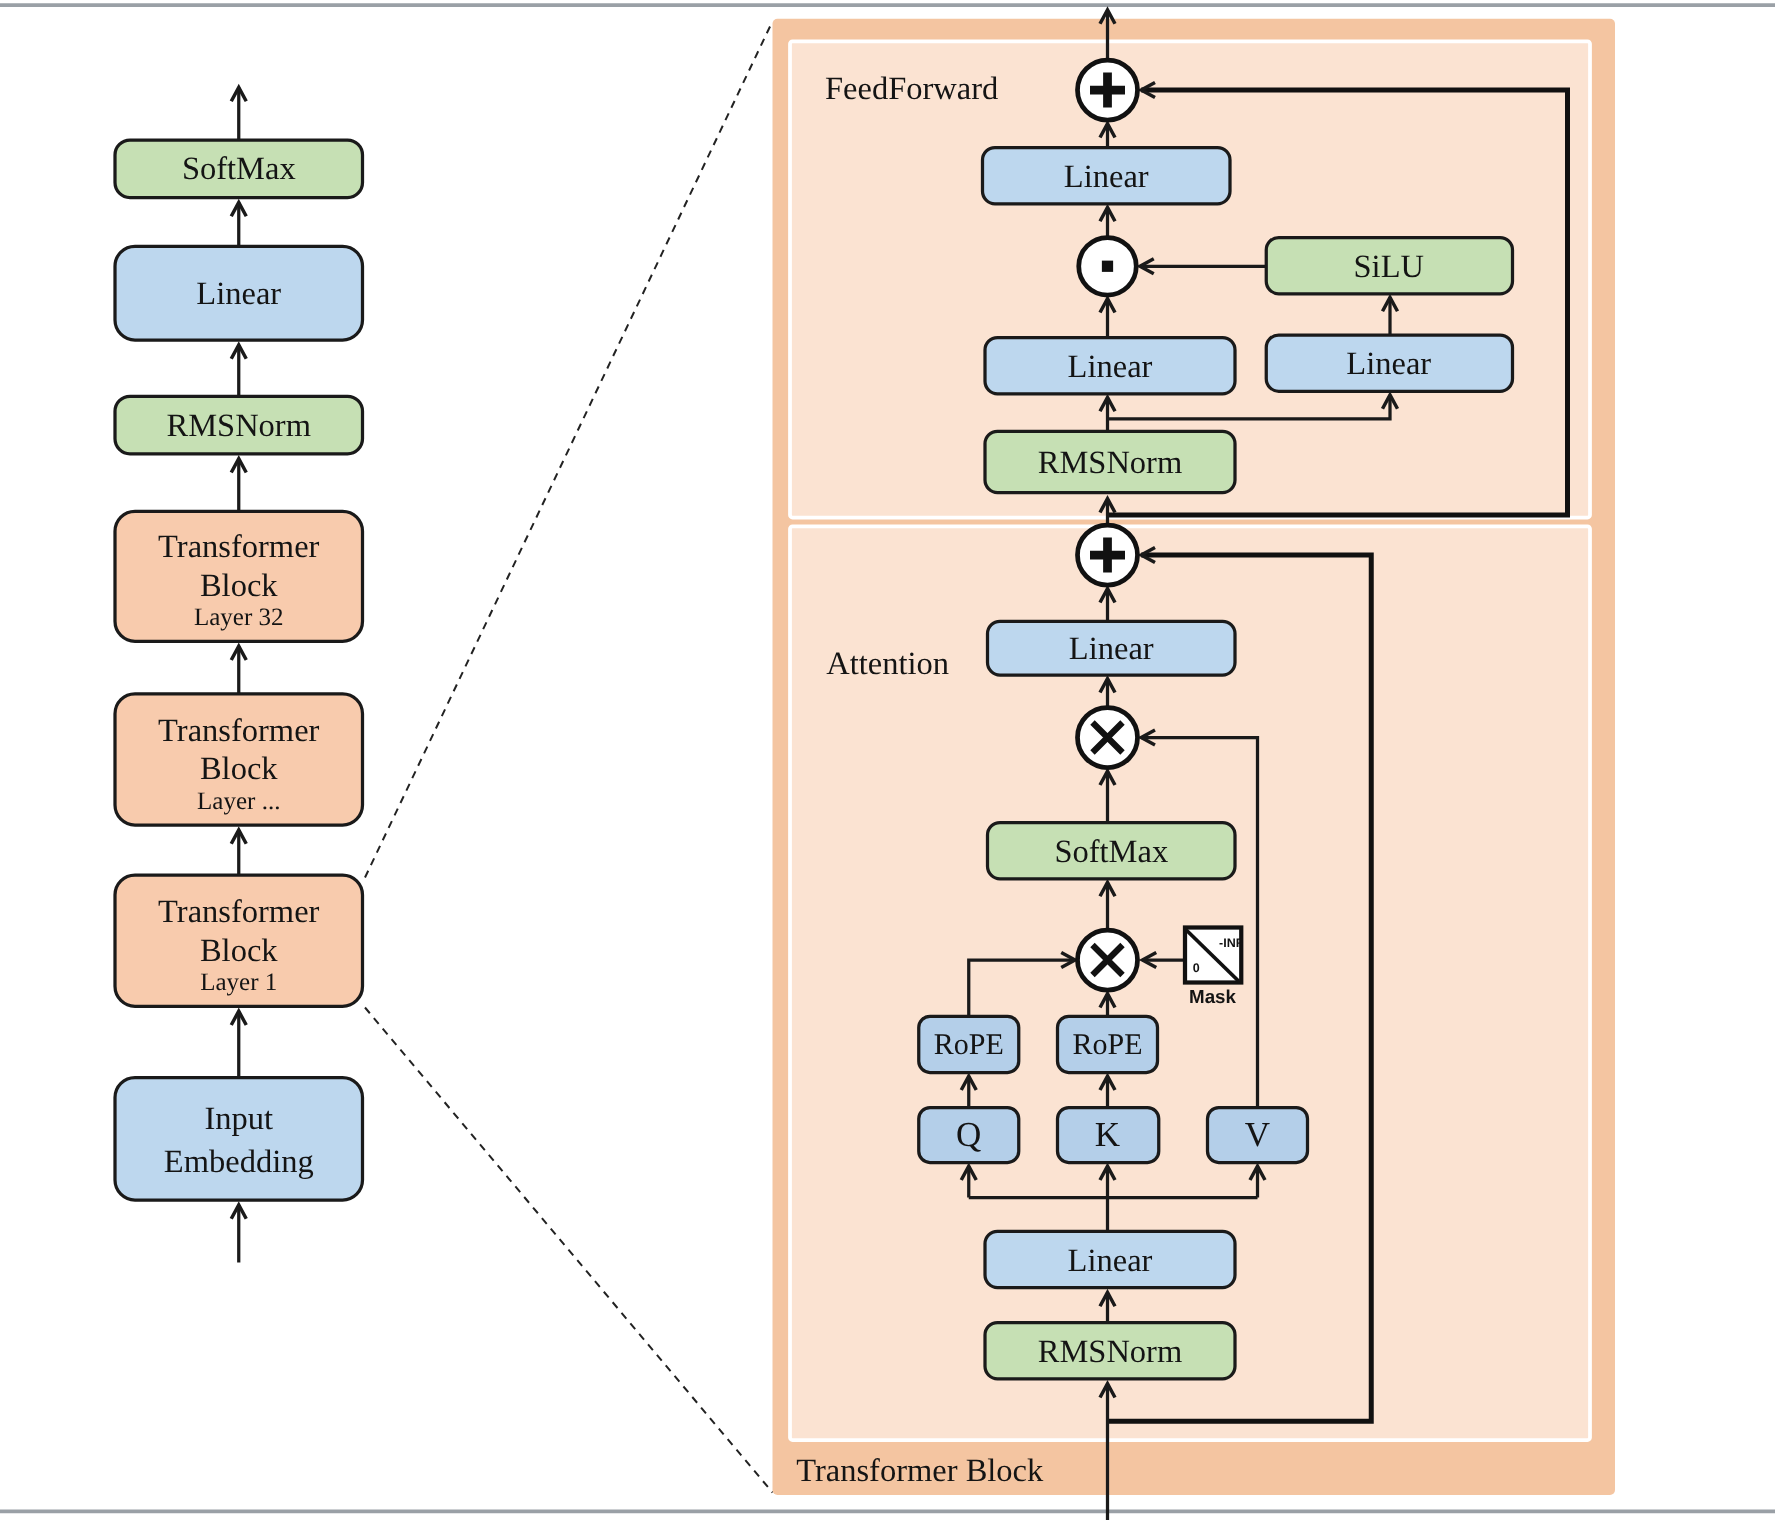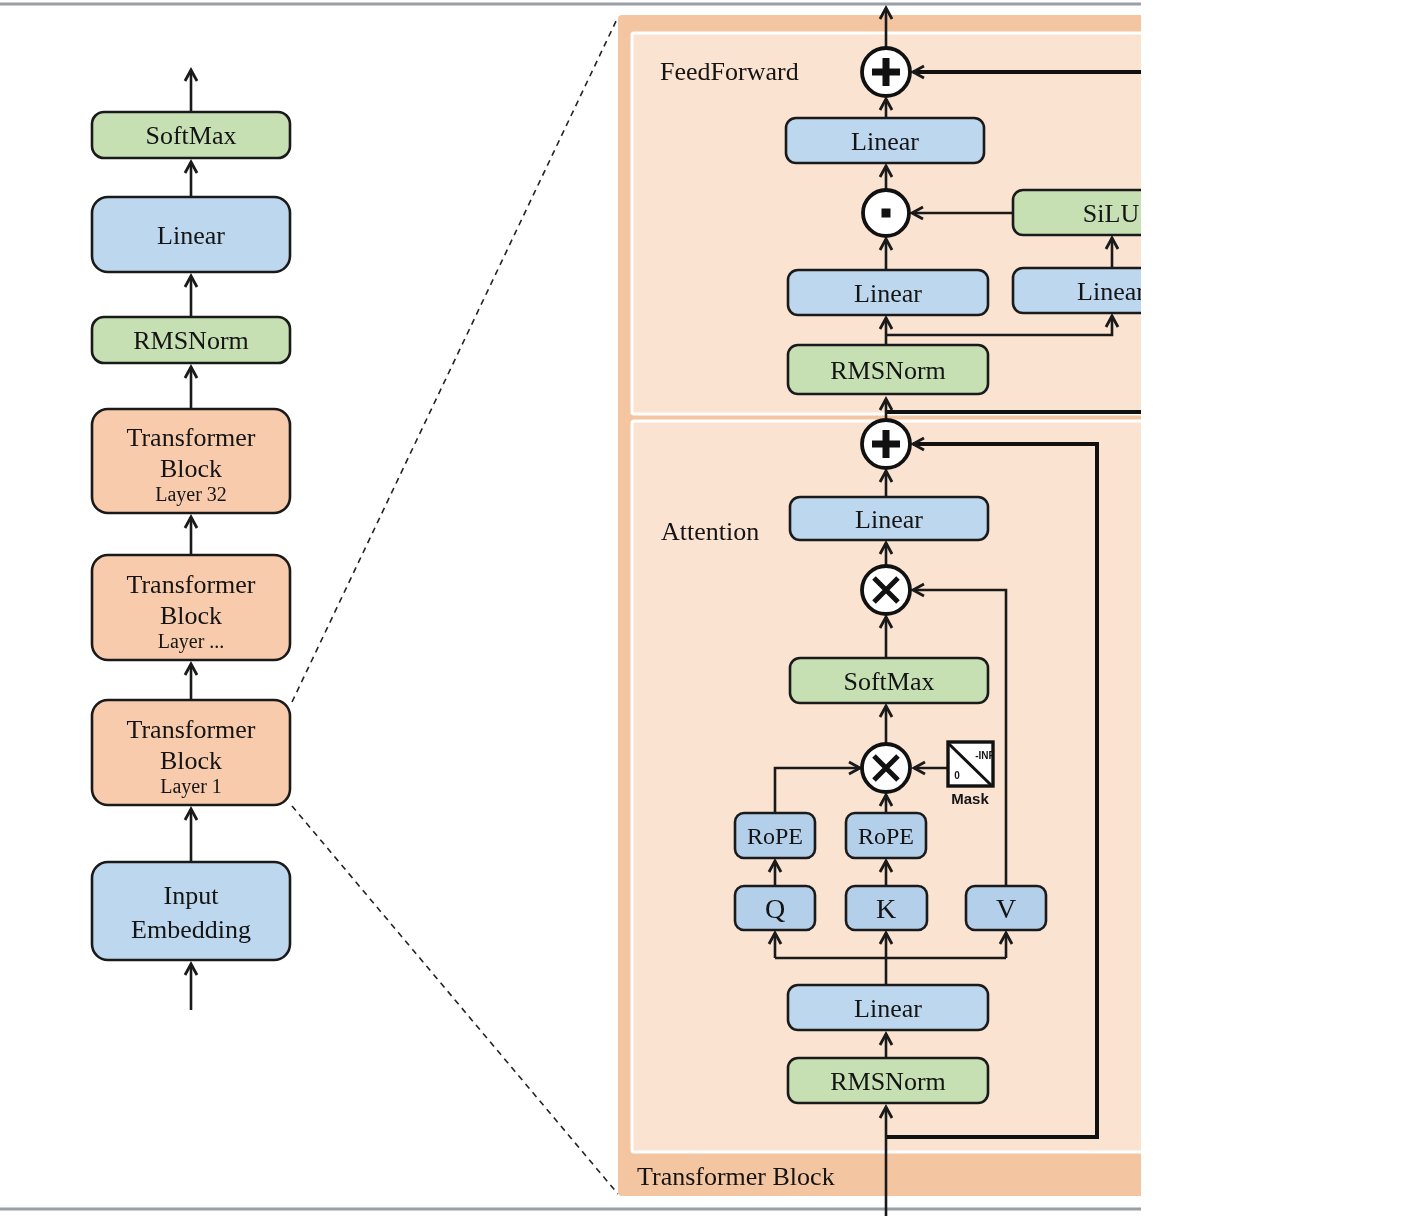--- a/index.html
+++ b/index.html
@@ -1,16 +1,16 @@
 <!DOCTYPE html>
 <html><head>
 <meta charset="utf-8">
 <style>
   html,body{margin:0;padding:0;background:#ffffff;}
-  .stage{position:relative;width:1141px;height:1217px;background:#ffffff;overflow:hidden;}
+  .stage{position:relative;width:1420px;height:1217px;background:#ffffff;overflow:hidden;}
   svg{display:block;}
   
   .panel-outer{fill:#f4c5a1;stroke:none;}
   .panel-inner{fill:#fbe3d2;stroke:#ffffff;stroke-width:3;}
   
   .box{stroke:#1a1a1a;stroke-width:2.6;}
   .box-blue{fill:#bdd7ee;}
   .box-green{fill:#c6e0b4;}
   .box-orange{fill:#f8cbad;}
   .box-periwinkle{fill:#b4cfe9;}

